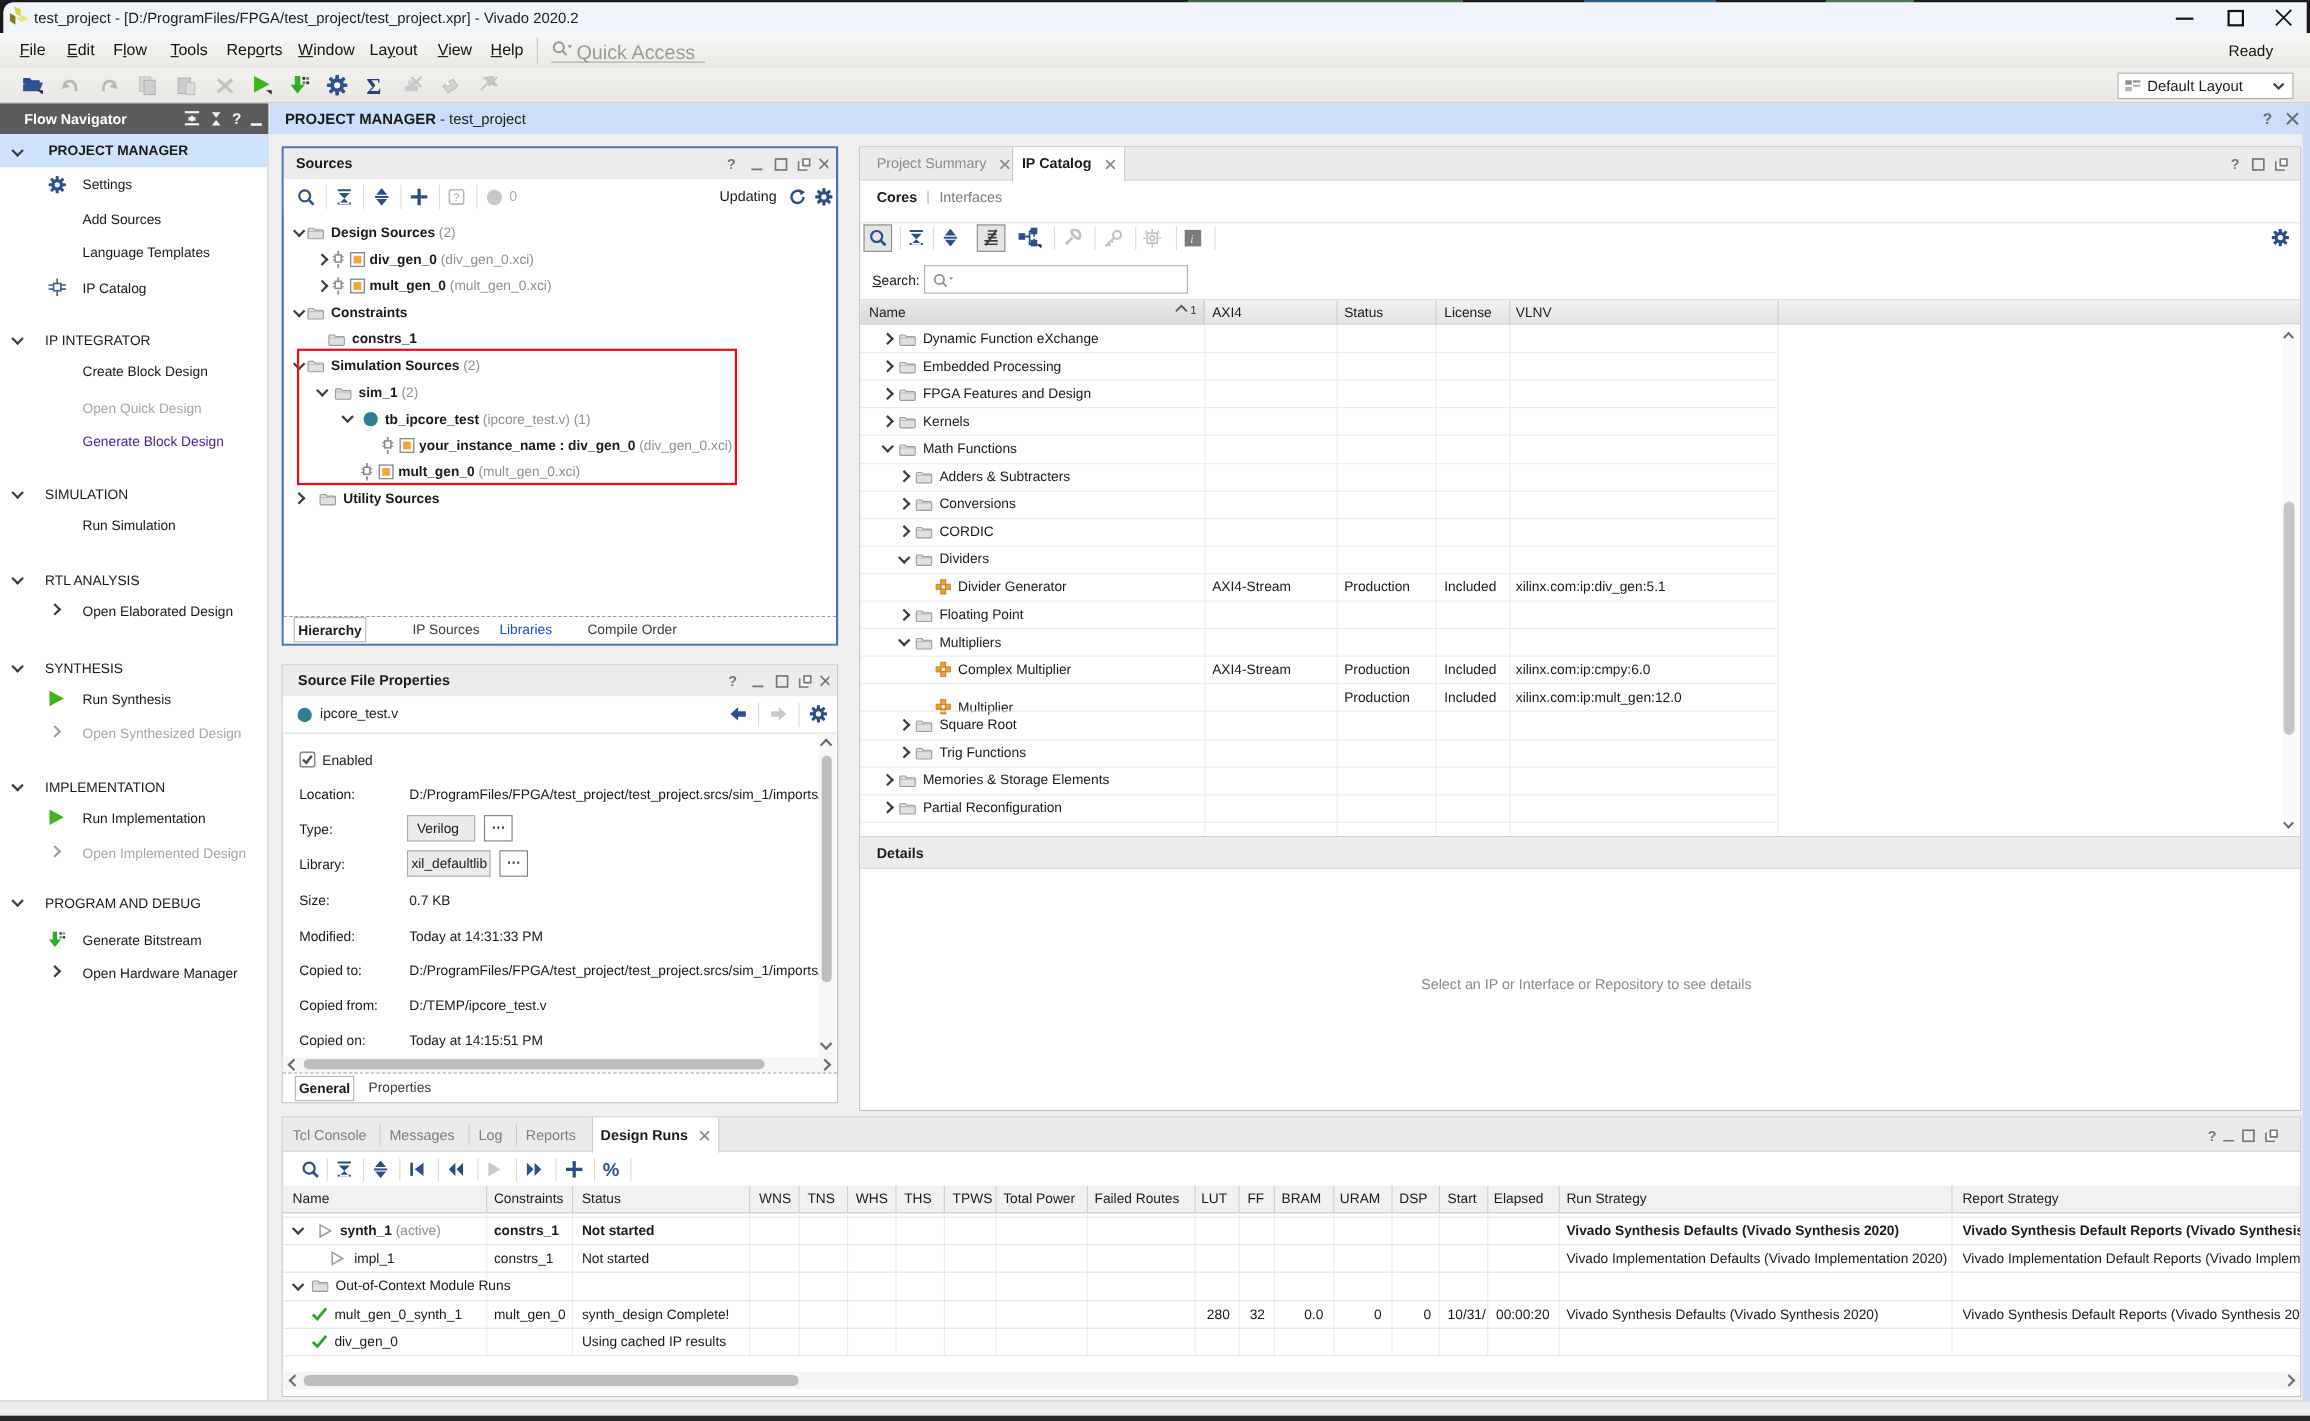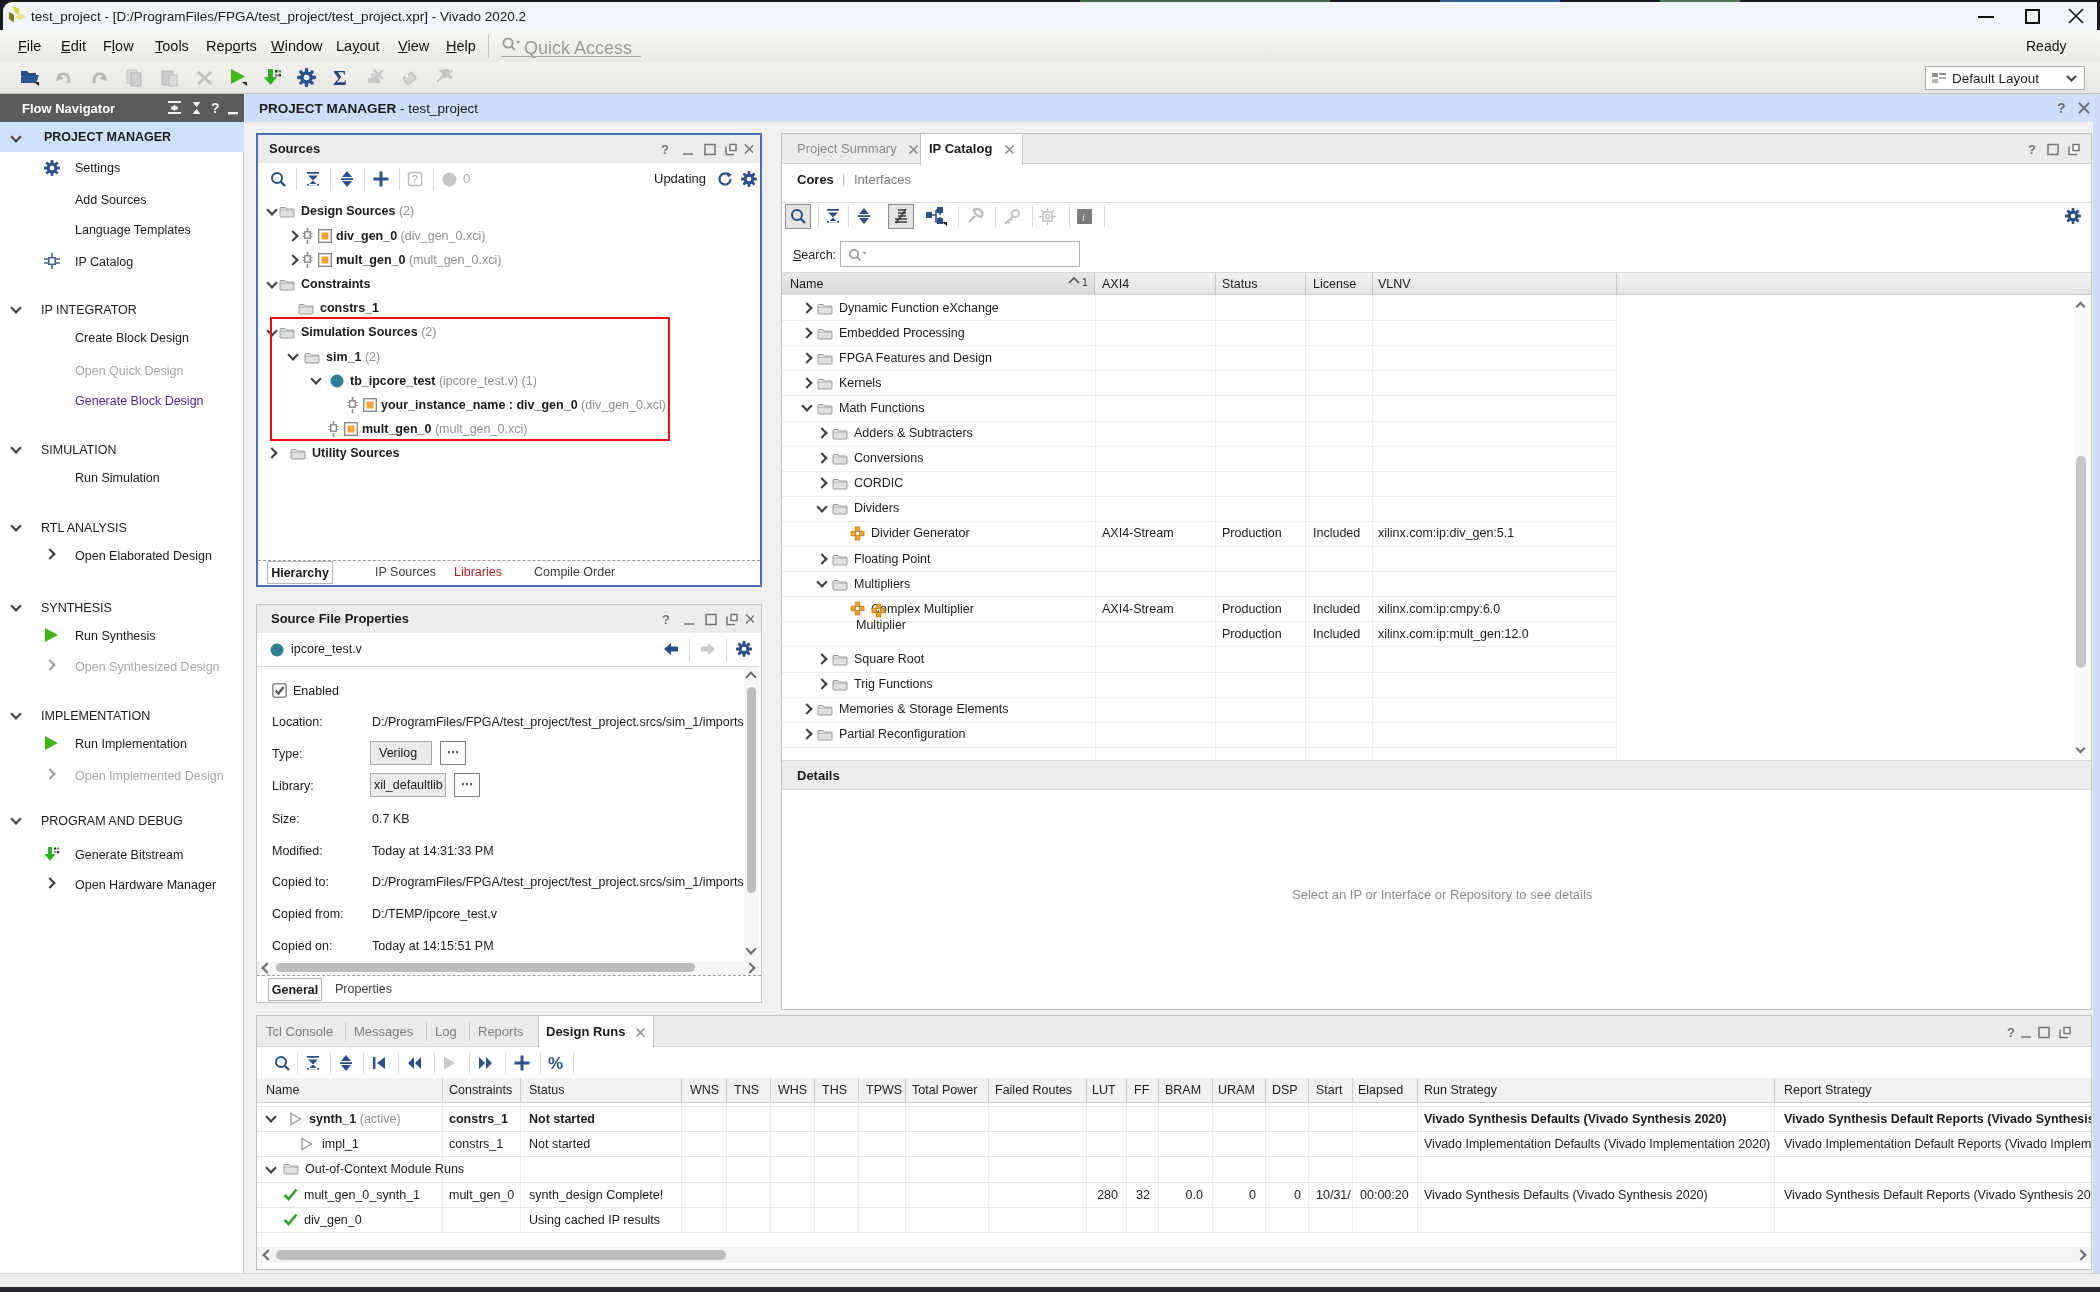--- a/index.html
+++ b/index.html
@@ -524,21 +524,21 @@
           <span class="b" style="margin-left:6px;">Utility Sources</span>
         </div>
 
     <div class="abs" style="left:12px;top:120.5px;width:400px;height:124px;border:2.6px solid #f20d0d;"></div>
   </div>
 
   <div class="abs" style="left:0;top:425px;width:502px;height:1px;border-top:1px dashed #9a9a9a;"></div>
   <div class="abs" style="left:0;top:426px;width:502px;height:24px;background:#fff;font-size:12.5px;">
     <span class="abs" style="left:9px;top:0;width:66px;height:23px;border:1px solid #b5b5b5;background:#fff;text-align:center;line-height:22px;font-weight:bold;">Hierarchy</span>
     <span class="abs" style="left:117px;top:4px;color:#3d3d3d;">IP Sources</span>
-    <span class="abs" style="left:196px;top:4px;color:#b91c1c;">Libraries</span>
+    <span class="abs" style="left:196px;top:4px;color:#1d4ed8;">Libraries</span>
     <span class="abs" style="left:276px;top:4px;color:#3d3d3d;">Compile Order</span>
   </div>
 </div>
 
 <div class="abs" id="props" style="left:256px;top:604px;width:506px;height:399px;background:#fff;border:1px solid #c0c0c0;font-size:12.5px;">
 
   <div class="abs" style="left:0;top:0;width:504px;height:28px;background:#ececec;">
     <span class="abs b" style="left:14px;top:6px;font-size:13px;">Source File Properties</span>
     <span class="abs" style="left:405px;top:7px;">
           <svg width="92" height="14" viewBox="0 0 92 14">
@@ -934,21 +934,21 @@
               </g>
             </svg>
           </span>
           <span style="margin-left:6px;">Complex Multiplier</span>
         </div>
     <div class="row" style="left:320px;top:301.2px;height:25px;">AXI4-Stream</div>
     <div class="row" style="left:440px;top:301.2px;height:25px;">Production</div>
     <div class="row" style="left:531px;top:301.2px;height:25px;">Included</div>
     <div class="row" style="left:596px;top:301.2px;height:25px;">xilinx.com:ip:cmpy:6.0</div>
     <div class="hline" style="left:0;top:326.3px;width:834px;"></div>
-    <div class="row" style="left:68px;top:308px;height:25px;flex-direction:column;">
+    <div class="row" style="left:68px;top:335px;height:25px;">
           <span class="ic">
             <svg width="15" height="15" viewBox="0 0 15 15">
               <g fill="#f0a133" stroke="#c07f1a" stroke-width="0.8">
                 <rect x="5.2" y="1" width="4.6" height="4.6"></rect>
                 <rect x="5.2" y="9.4" width="4.6" height="4.6"></rect>
                 <rect x="1" y="5.2" width="4.6" height="4.6"></rect>
                 <rect x="9.4" y="5.2" width="4.6" height="4.6"></rect>
               </g>
             </svg>
           </span>

